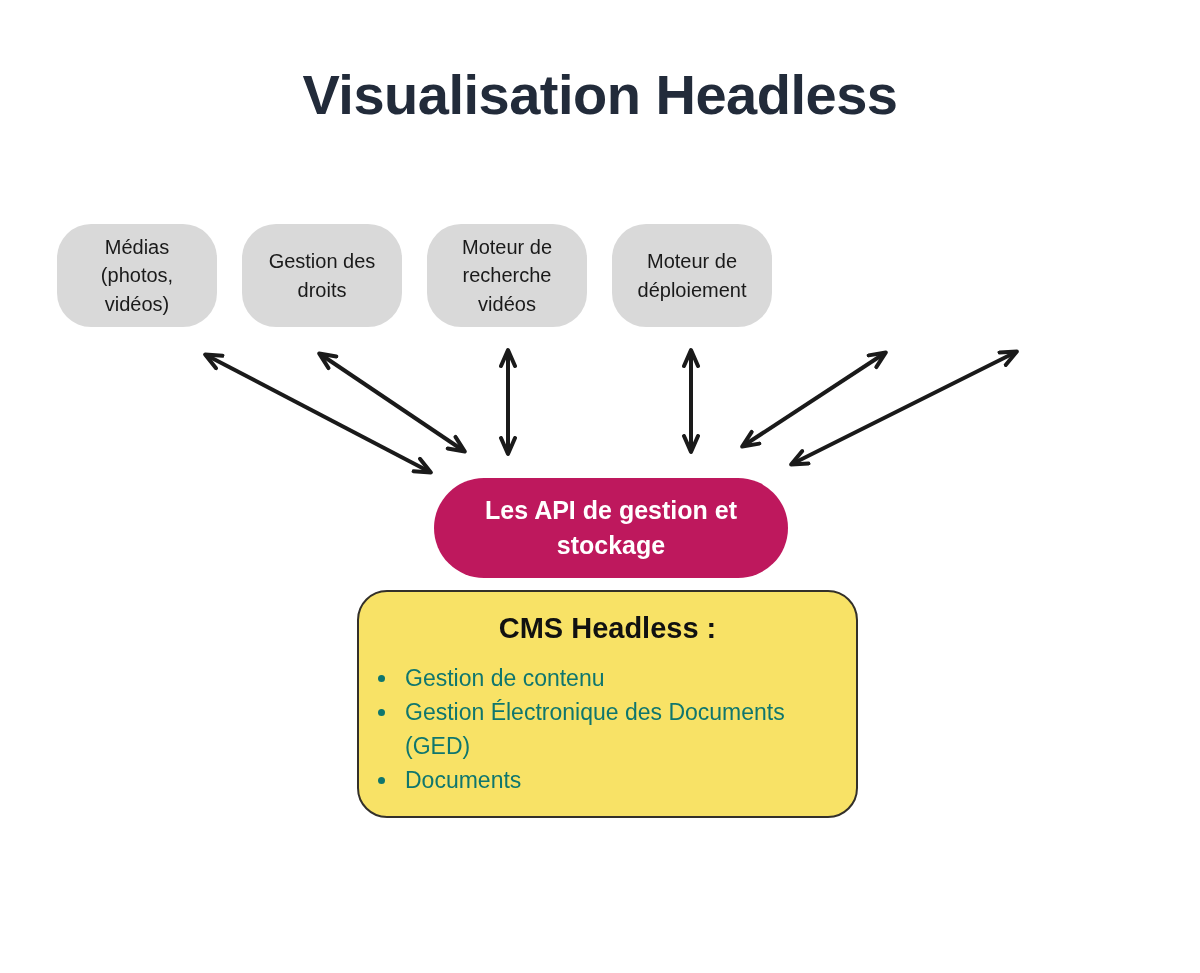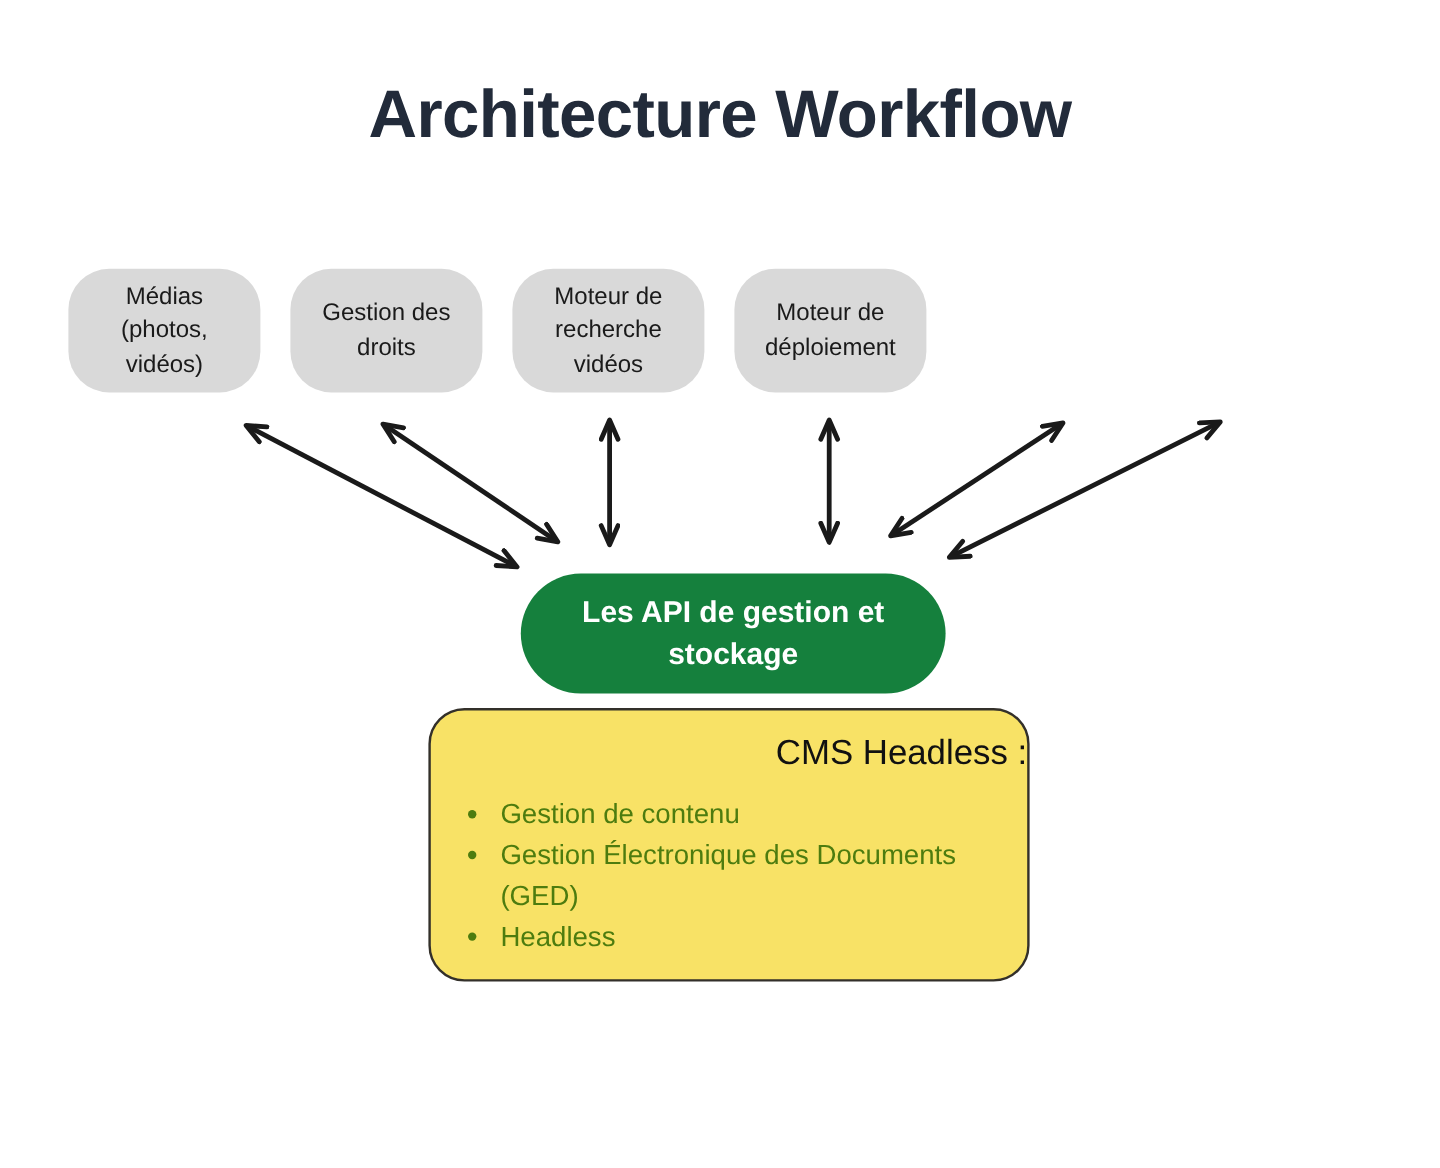--- a/index.html
+++ b/index.html
@@ -59,21 +59,21 @@
     inset: 0;
     pointer-events: none;
   }
   .api-box {
     position: absolute;
     left: 434px;
     top: 478px;
     width: 354px;
     height: 100px;
     box-sizing: border-box;
-    background: #15803d;
+    background: #be185d;
     border-radius: 50px;
     color: #ffffff;
     font-weight: 700;
     font-size: 25px;
     line-height: 1.4;
     display: flex;
     align-items: center;
     justify-content: center;
     text-align: center;
     padding: 0 38px;
@@ -84,45 +84,45 @@
     top: 590px;
     width: 501px;
     height: 228px;
     box-sizing: border-box;
     background: #f8e266;
     border: 2px solid #33302a;
     border-radius: 30px;
   }
   .cms-title {
     margin: 20px 0 0 0;
-    text-align: right;
+    text-align: center;
     font-size: 29px;
-    font-weight: 400;
+    font-weight: 700;
     color: #111111;
   }
   .cms-list {
     margin: 17px 0 0 0;
-    padding-left: 52px;
+    padding-left: 40px;
     font-size: 23px;
-    color: #4d7c0f;
+    color: #0f766e;
     line-height: 1.45;
     list-style: disc outside;
   }
   .cms-list li {
     padding-left: 6px;
     max-width: 425px;
     margin-bottom: 1px;
   }
 </style>
 </head>
 <body>
 
 <div class="stage">
 
-  <h1 class="diagram-title">Architecture Workflow</h1>
+  <h1 class="diagram-title">Visualisation Headless</h1>
 
   <div class="nodes-row">
     <div class="node">
       <span>Médias (photos, vidéos)</span>
     </div>
     <div class="node">
       <span>Gestion des droits</span>
     </div>
     <div class="node">
       <span>Moteur de recherche vidéos</span>
@@ -150,17 +150,17 @@
 
   <div class="api-box">
     <span>Les API de gestion et stockage</span>
   </div>
 
   <div class="cms-box">
     <h2 class="cms-title">CMS Headless :</h2>
     <ul class="cms-list">
       <li>Gestion de contenu</li>
       <li>Gestion Électronique des Documents (GED)</li>
-      <li>Headless</li>
+      <li>Documents</li>
     </ul>
   </div>
 
 </div>
 
 </body></html>

